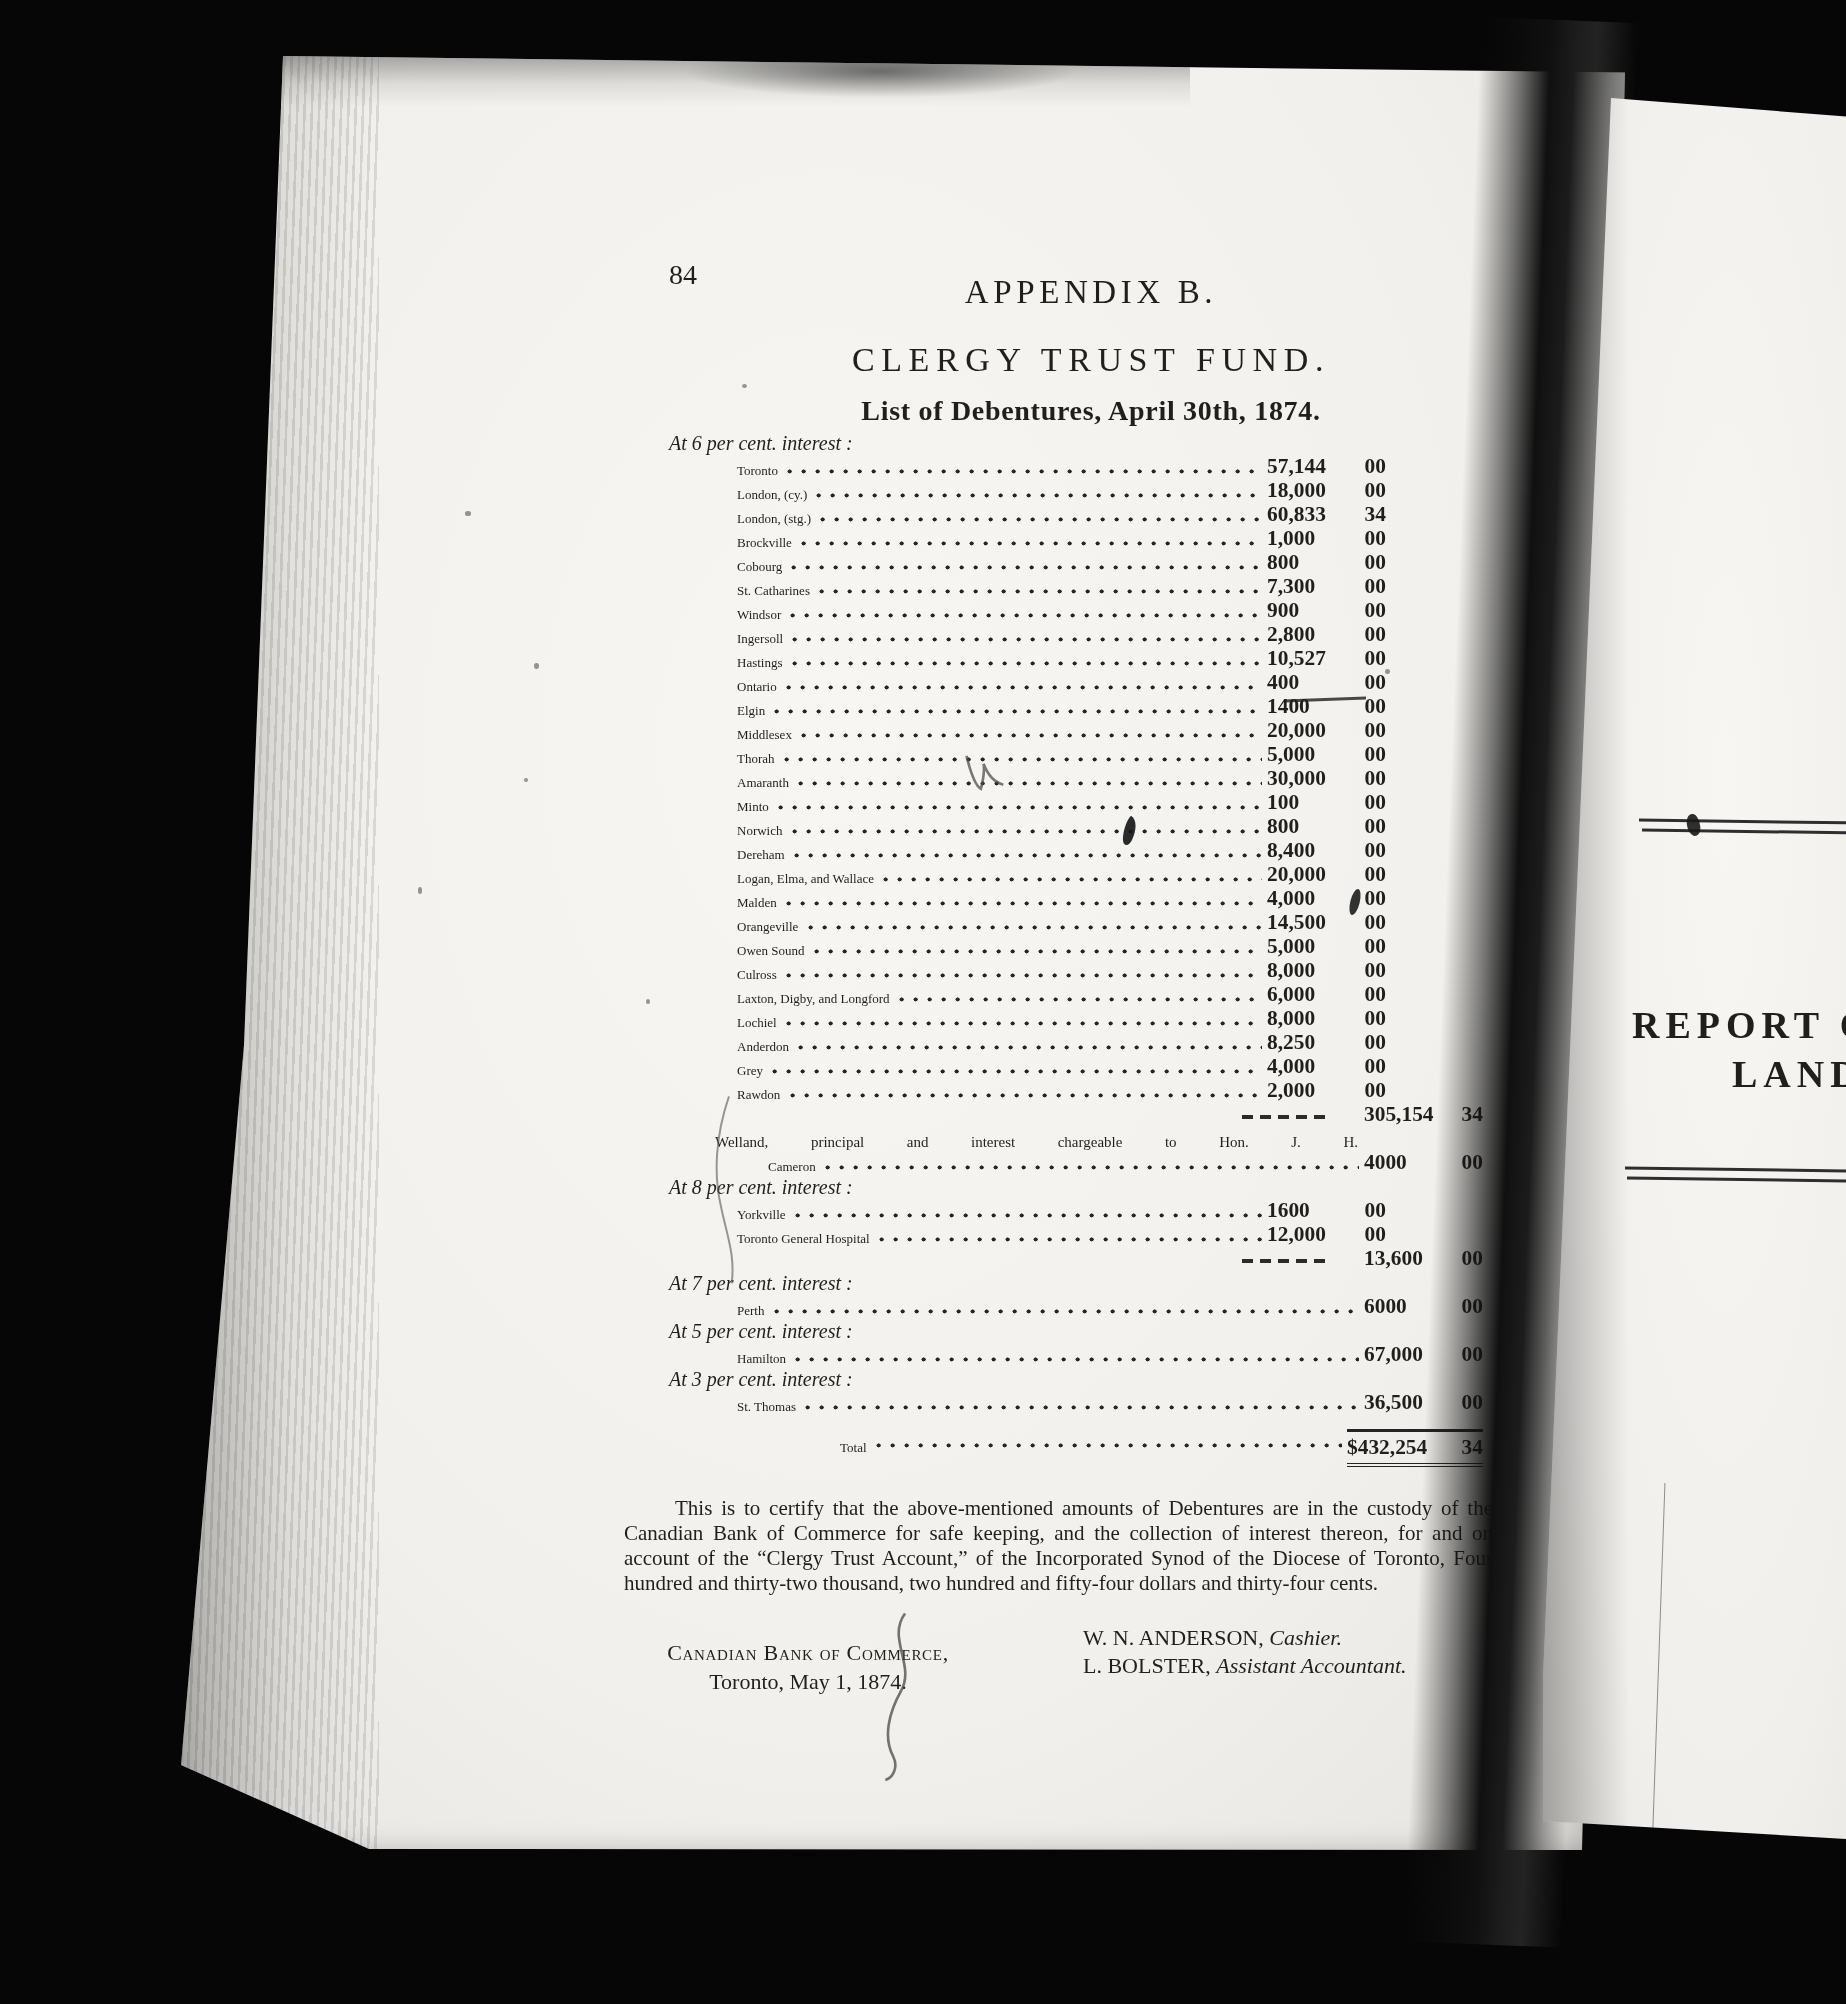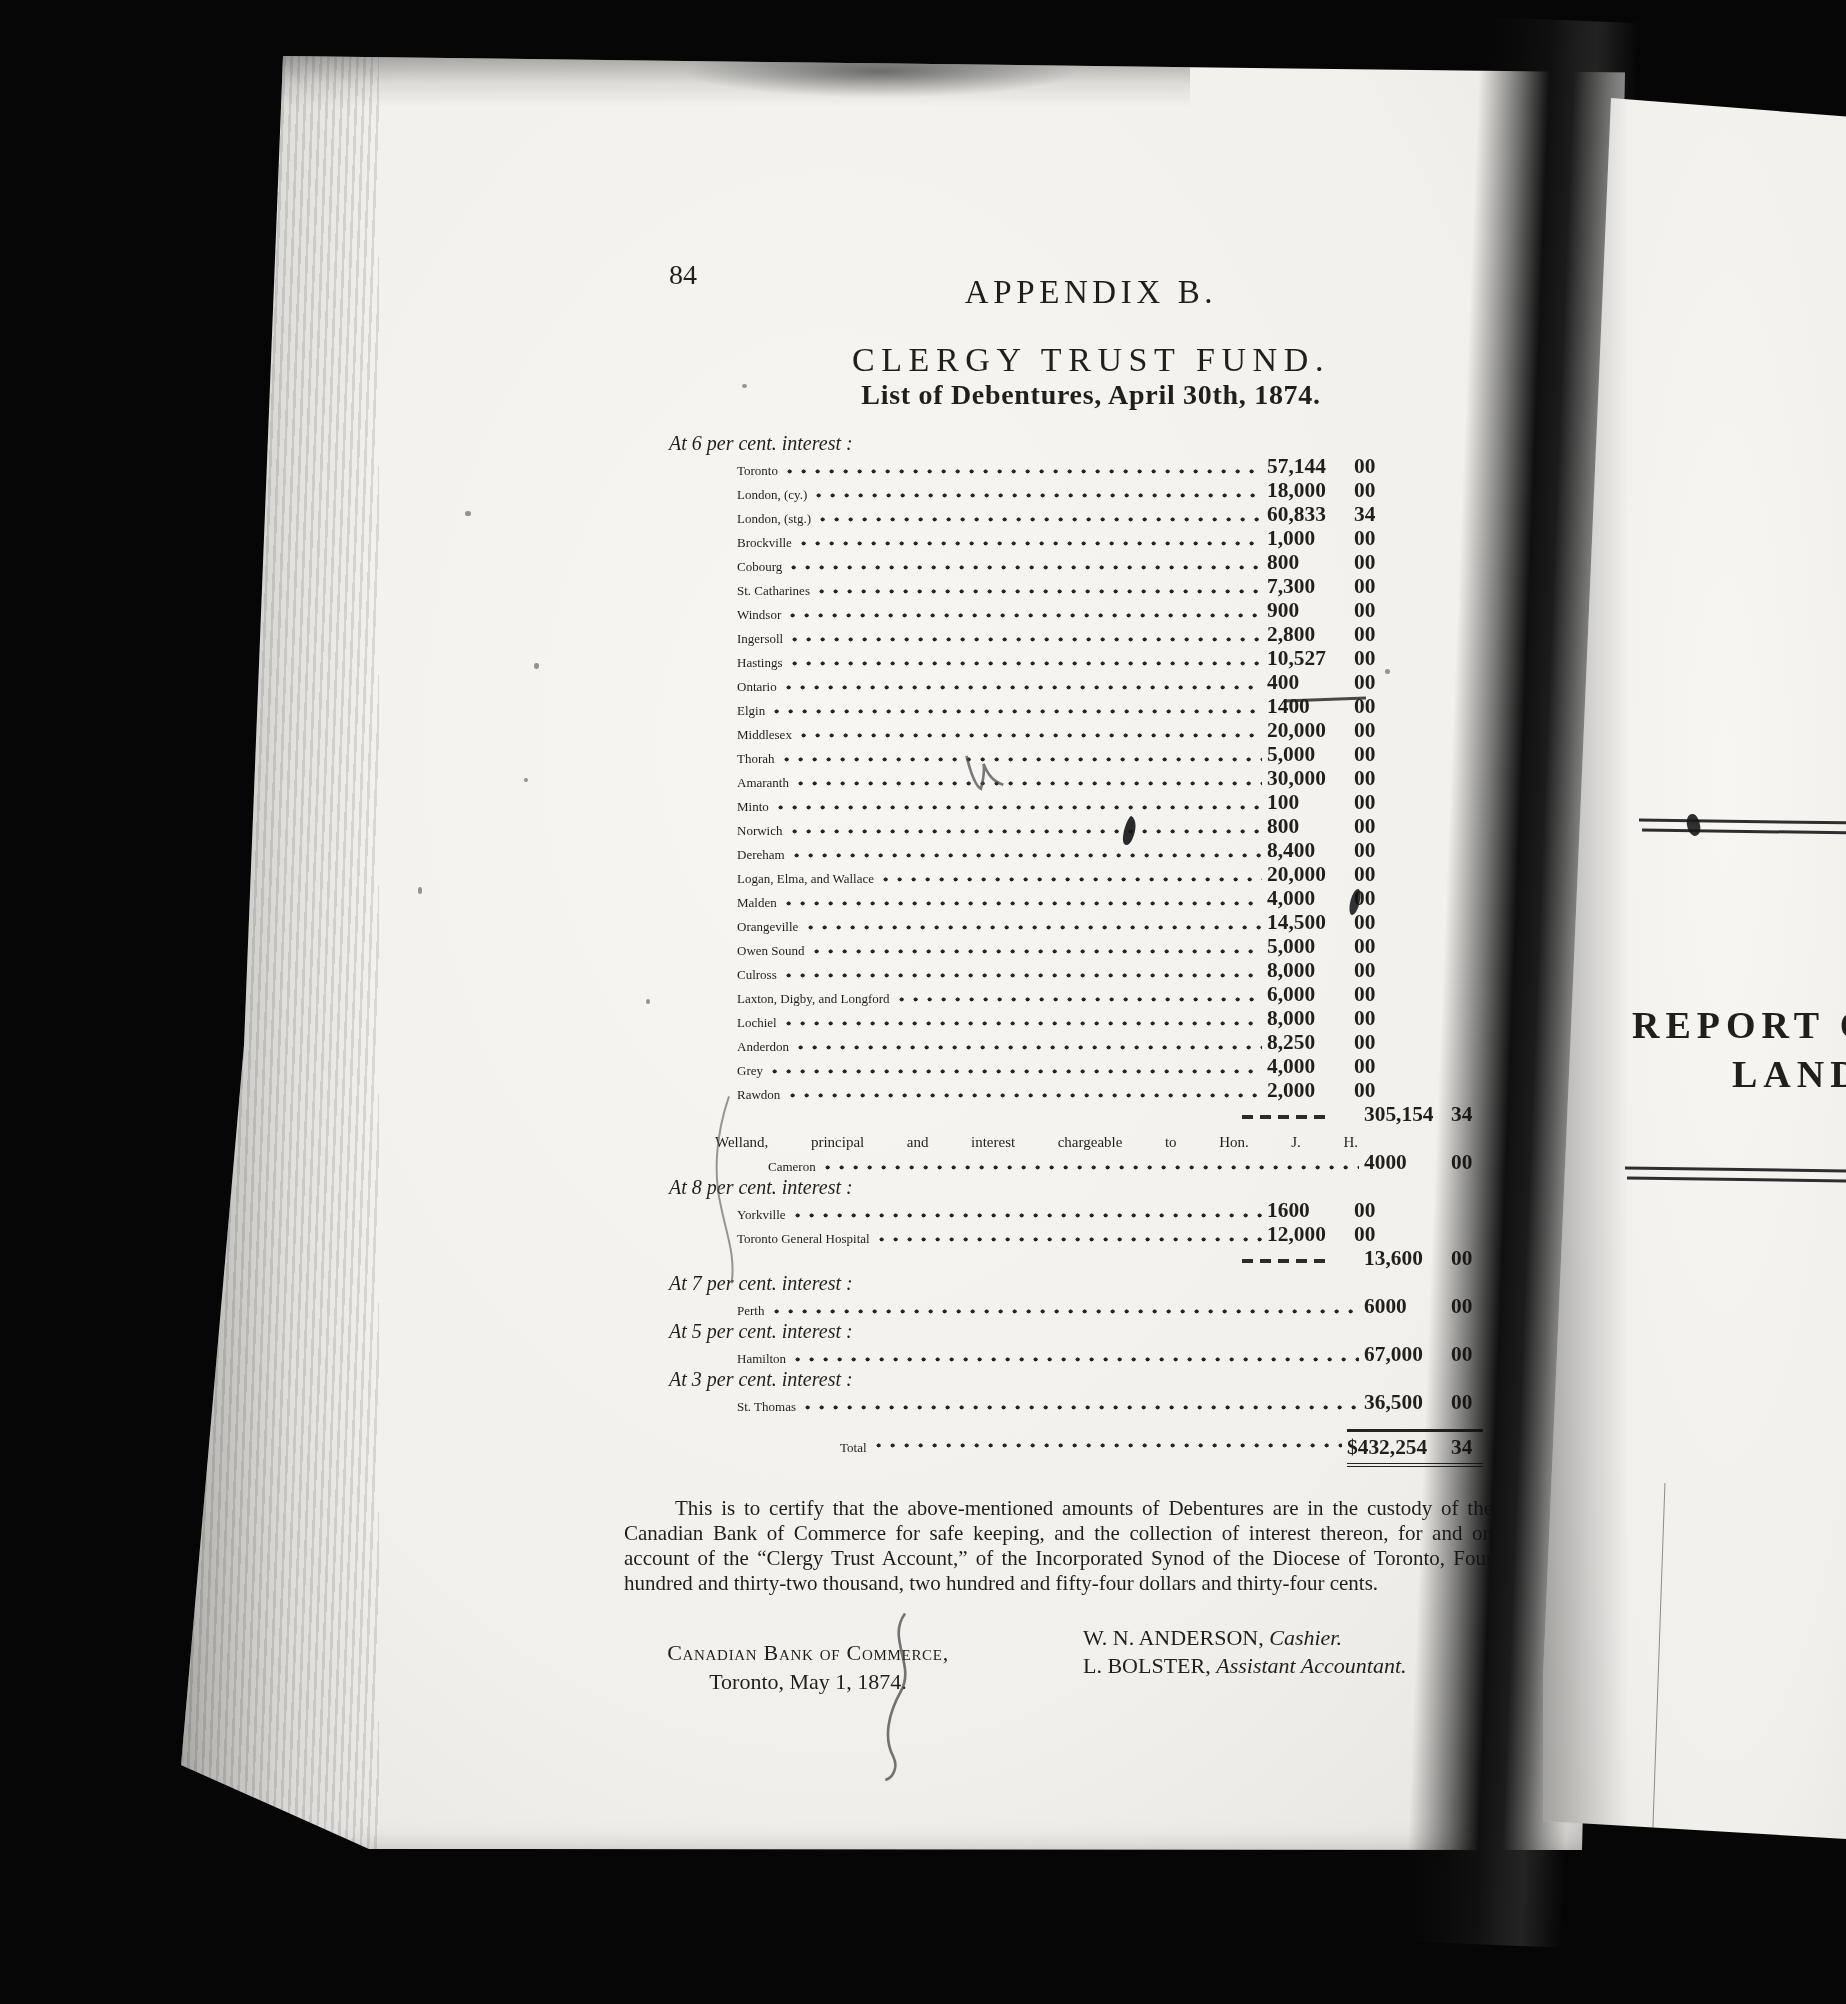--- a/index.html
+++ b/index.html
@@ -19,38 +19,38 @@
   .smudge-top2{position:absolute;left:501px;top:4px;width:396px;height:38px;
     background:radial-gradient(ellipse at 50% 30%, rgba(35,35,35,.55), rgba(0,0,0,0) 70%);}
   .rshade{position:absolute;right:0;top:0;bottom:0;width:86px;
     background:linear-gradient(90deg, rgba(0,0,0,0), rgba(0,0,0,.30));}
 
   .pagenum{position:absolute;left:488px;top:203px;font-size:28px;}
   .appendix{position:absolute;left:488px;top:218px;width:844px;text-align:center;
     font-size:33px;letter-spacing:4.6px;}
   .doc-title{position:absolute;left:488px;top:285px;width:844px;text-align:center;
     font-size:34px;letter-spacing:6.6px;}
-  .doc-subtitle{position:absolute;left:488px;top:323px;width:844px;text-align:center;
+  .doc-subtitle{position:absolute;left:488px;top:339px;width:844px;text-align:center;
     font-size:28px;font-weight:700;letter-spacing:0.7px;}
 
   
   .list{position:absolute;left:478px;top:376px;width:824px;}
   .row{display:flex;align-items:flex-end;height:24px;padding-bottom:1.3px;box-sizing:border-box;}
   .row.sec{padding-left:10px;font-style:italic;font-size:20px;}
   .row.item{padding-left:78px;}
   .row.wrap1{padding-left:56px;height:24px;}
   .row.wrap2{padding-left:109px;}
   .row.total{padding-left:181px;margin-top:14.5px;height:37px;align-items:center;}
   .lab{font-size:13px;white-space:nowrap;}
   .wrap1text{display:block;width:643px;font-size:15px;text-align:justify;text-align-last:justify;}
   .leader{flex:1;height:5.3px;margin:0 5.3px 4.6px 9.2px;background-repeat:repeat-x;
     background-image:radial-gradient(circle at 2.6px 2.6px, #262626 1.8px, rgba(0,0,0,0) 2.4px);
     background-size:14px 5.3px;}
   .d{width:87px;text-align:left;font-size:21.4px;font-weight:700;white-space:nowrap;}
-  .c{width:32px;text-align:left;font-size:21.4px;font-weight:700;}
+  .c{width:32px;text-align:right;font-size:21.4px;font-weight:700;}
   .sp{width:97px;}
   .fill{flex:1;}
   .dash{width:84px;height:3.3px;margin:0 38px 8px 0;
     background:repeating-linear-gradient(90deg,#2b2b2b 0 10.6px, rgba(0,0,0,0) 10.6px 18px);}
   .tbox{display:flex;align-items:flex-end;border-top:3.3px solid #242424;border-bottom:4.6px double #242424;
     padding:2.6px 0 3.3px;}
   .tbox .d{width:104px;}
 
   
   .certify{position:absolute;left:443px;top:1440px;width:869px;margin:0;

